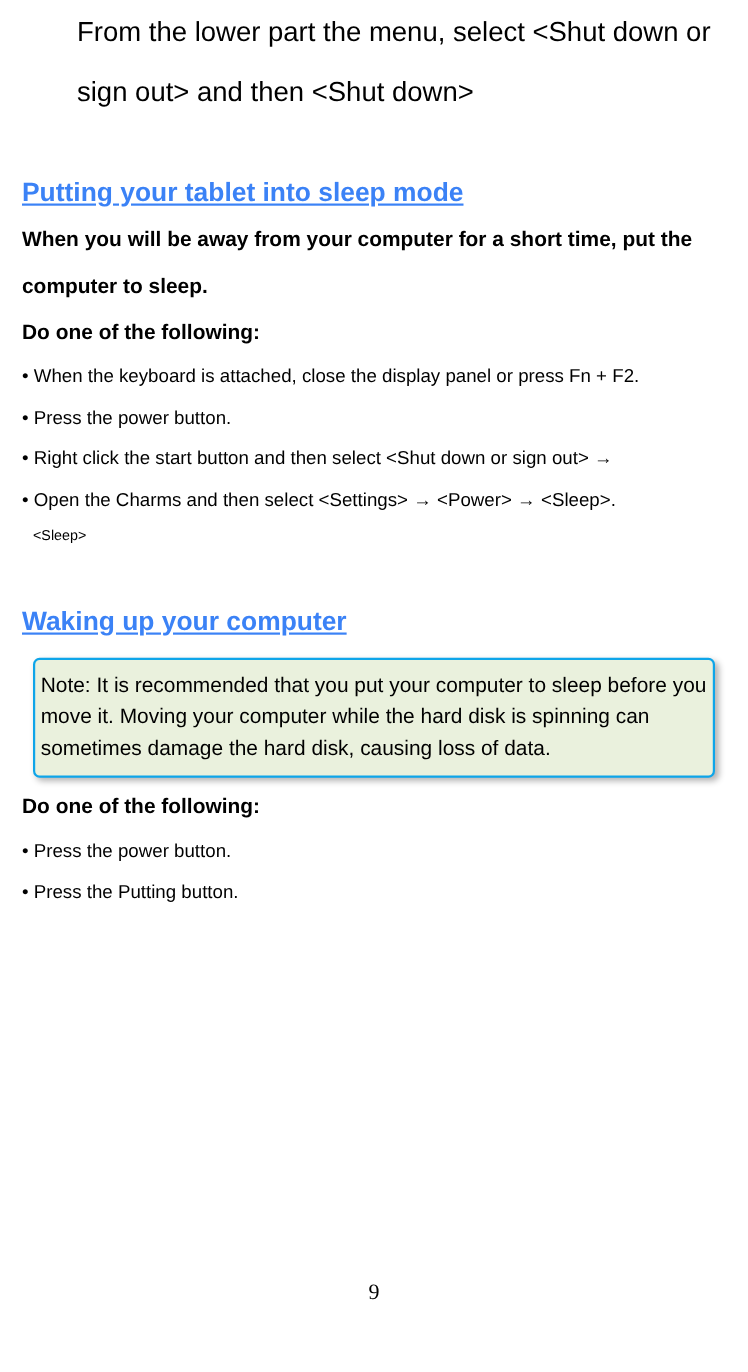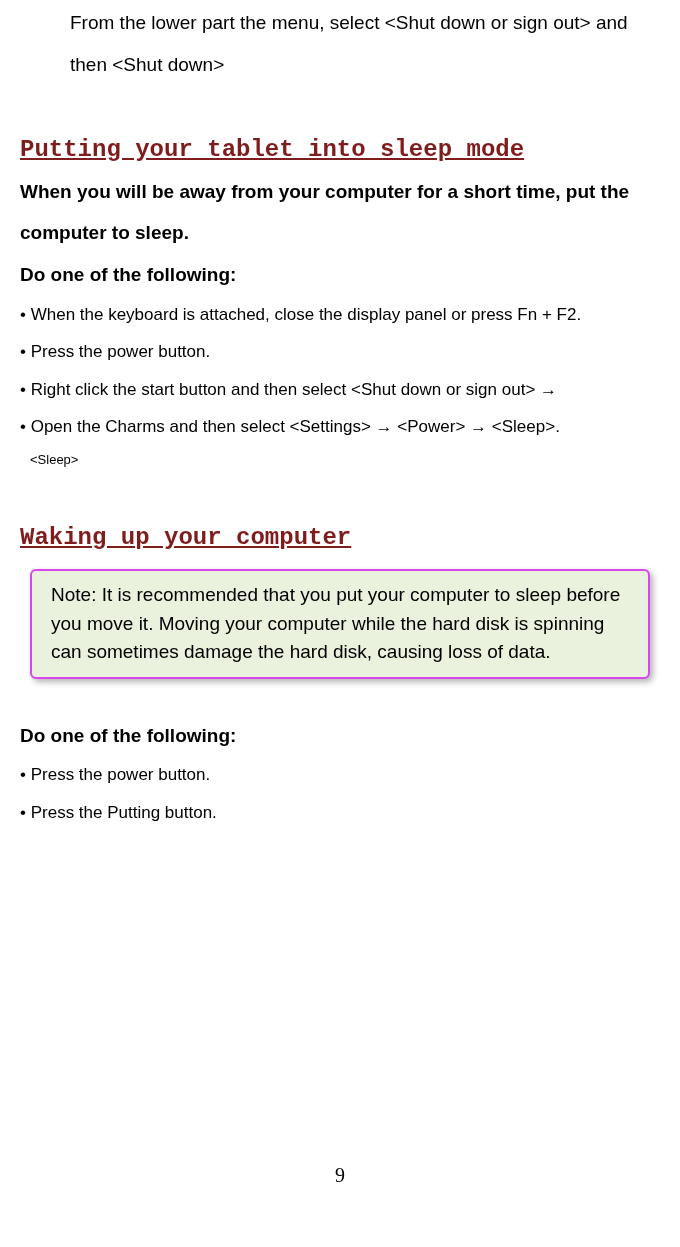--- a/index.html
+++ b/index.html
@@ -10,57 +10,56 @@
       box-sizing: border-box;
       background: #fff;
       color: #000;
     }
     .page {
       padding: 0 20px 0 20px;
       box-sizing: border-box;
       position: relative;
     }
     .intro-text {
-      font-size: 19px;
+      font-size: 25px;
       line-height: 2.2;
       margin-left: 50px;
       margin-top: 2px;
     }
     .section-heading {
-      color: #7f1d1d;
+      color: #3b82f6;
       font-size: 24px;
       font-weight: bold;
       text-decoration: underline;
       margin-top: 50px;
       margin-bottom: 8px;
-      font-family: Liberation Mono, monospace;
     }
     .body-text {
       font-size: 19px;
       line-height: 2.2;
       margin: 0;
       font-weight: bold;
     }
     .bullet-item {
       font-size: 17px;
       line-height: 2.2;
       margin: 0;
     }
     .bullet-indent {
       font-size: 13px;
       line-height: 2.2;
       margin: 0;
       padding-left: 10px;
     }
     .note-box {
       background: #eaf1dd;
-      border: 2px solid #d946ef;
+      border: 2px solid #0ea5e9;
       border-radius: 6px;
-      padding: 10px 19px;
-      margin: 18px 10px 36px 10px;
+      padding: 10px 5px;
+      margin: 18px 10px 6px 10px;
       box-shadow: 3px 3px 6px rgba(0,0,0,0.3);
     }
     .note-text {
       font-size: 19px;
       line-height: 1.5;
       margin: 0;
     }
     .page-number {
       text-align: center;
       font-family: "Times New Roman", Times, serif;

